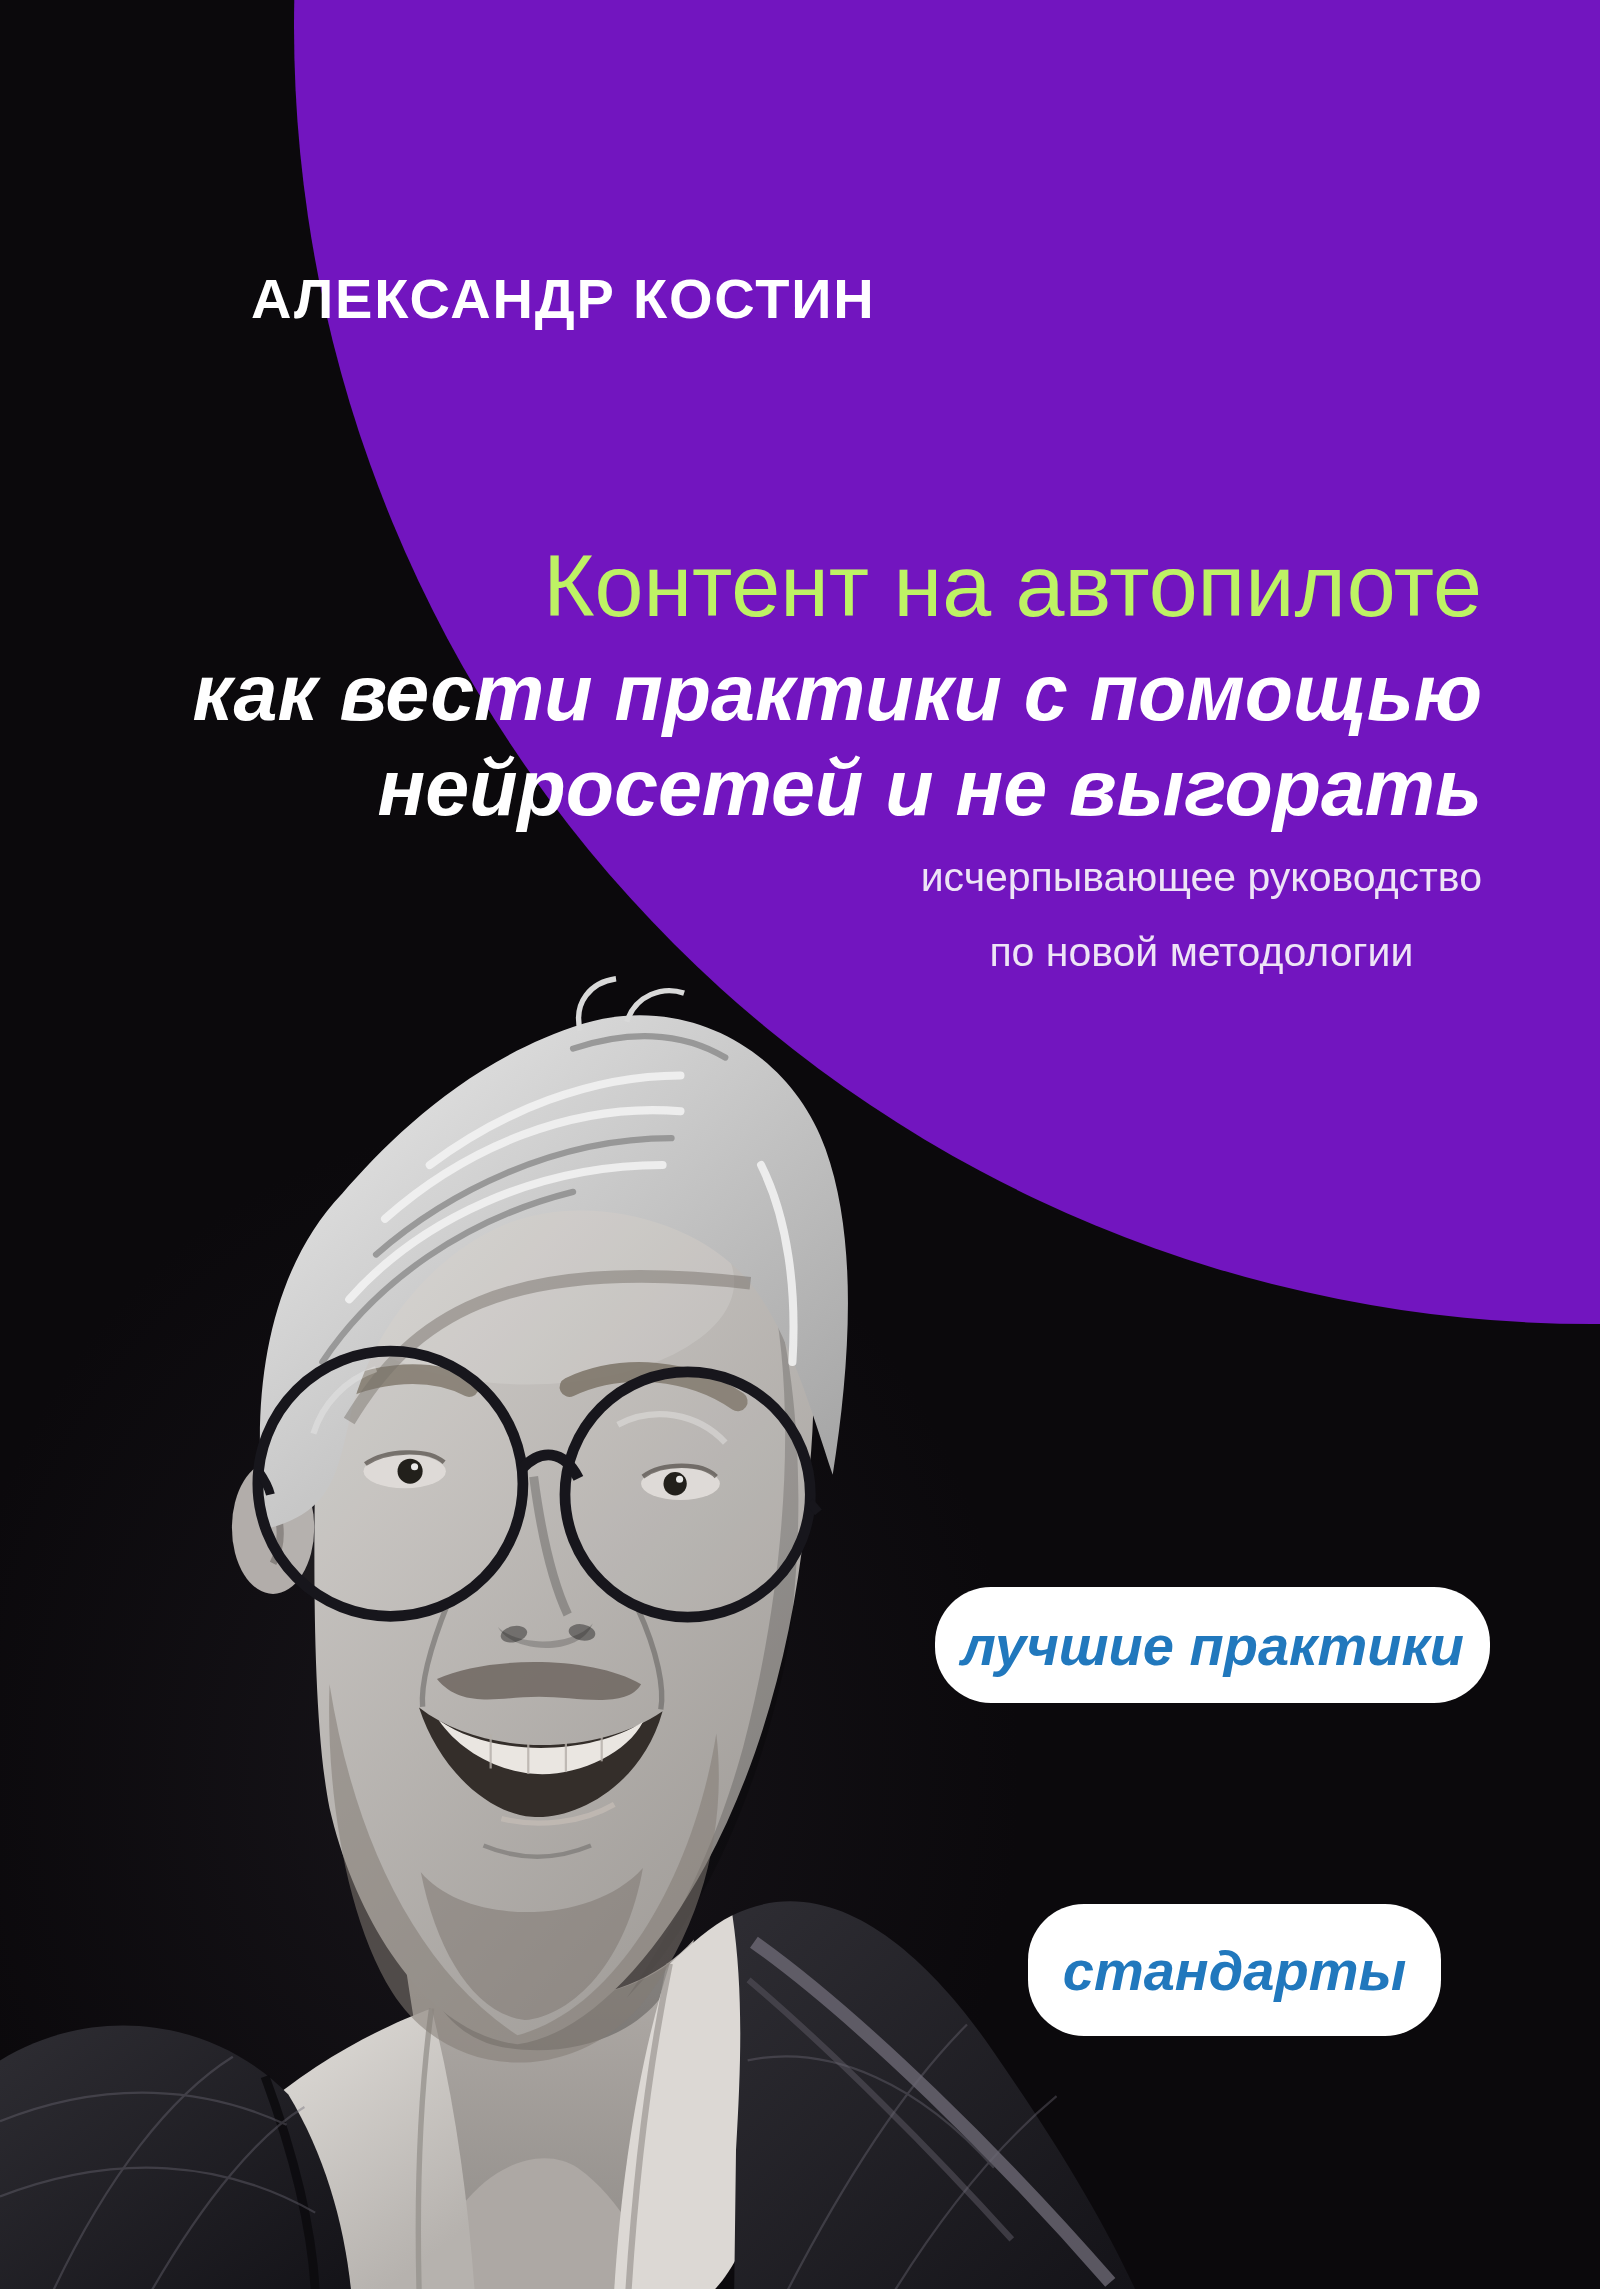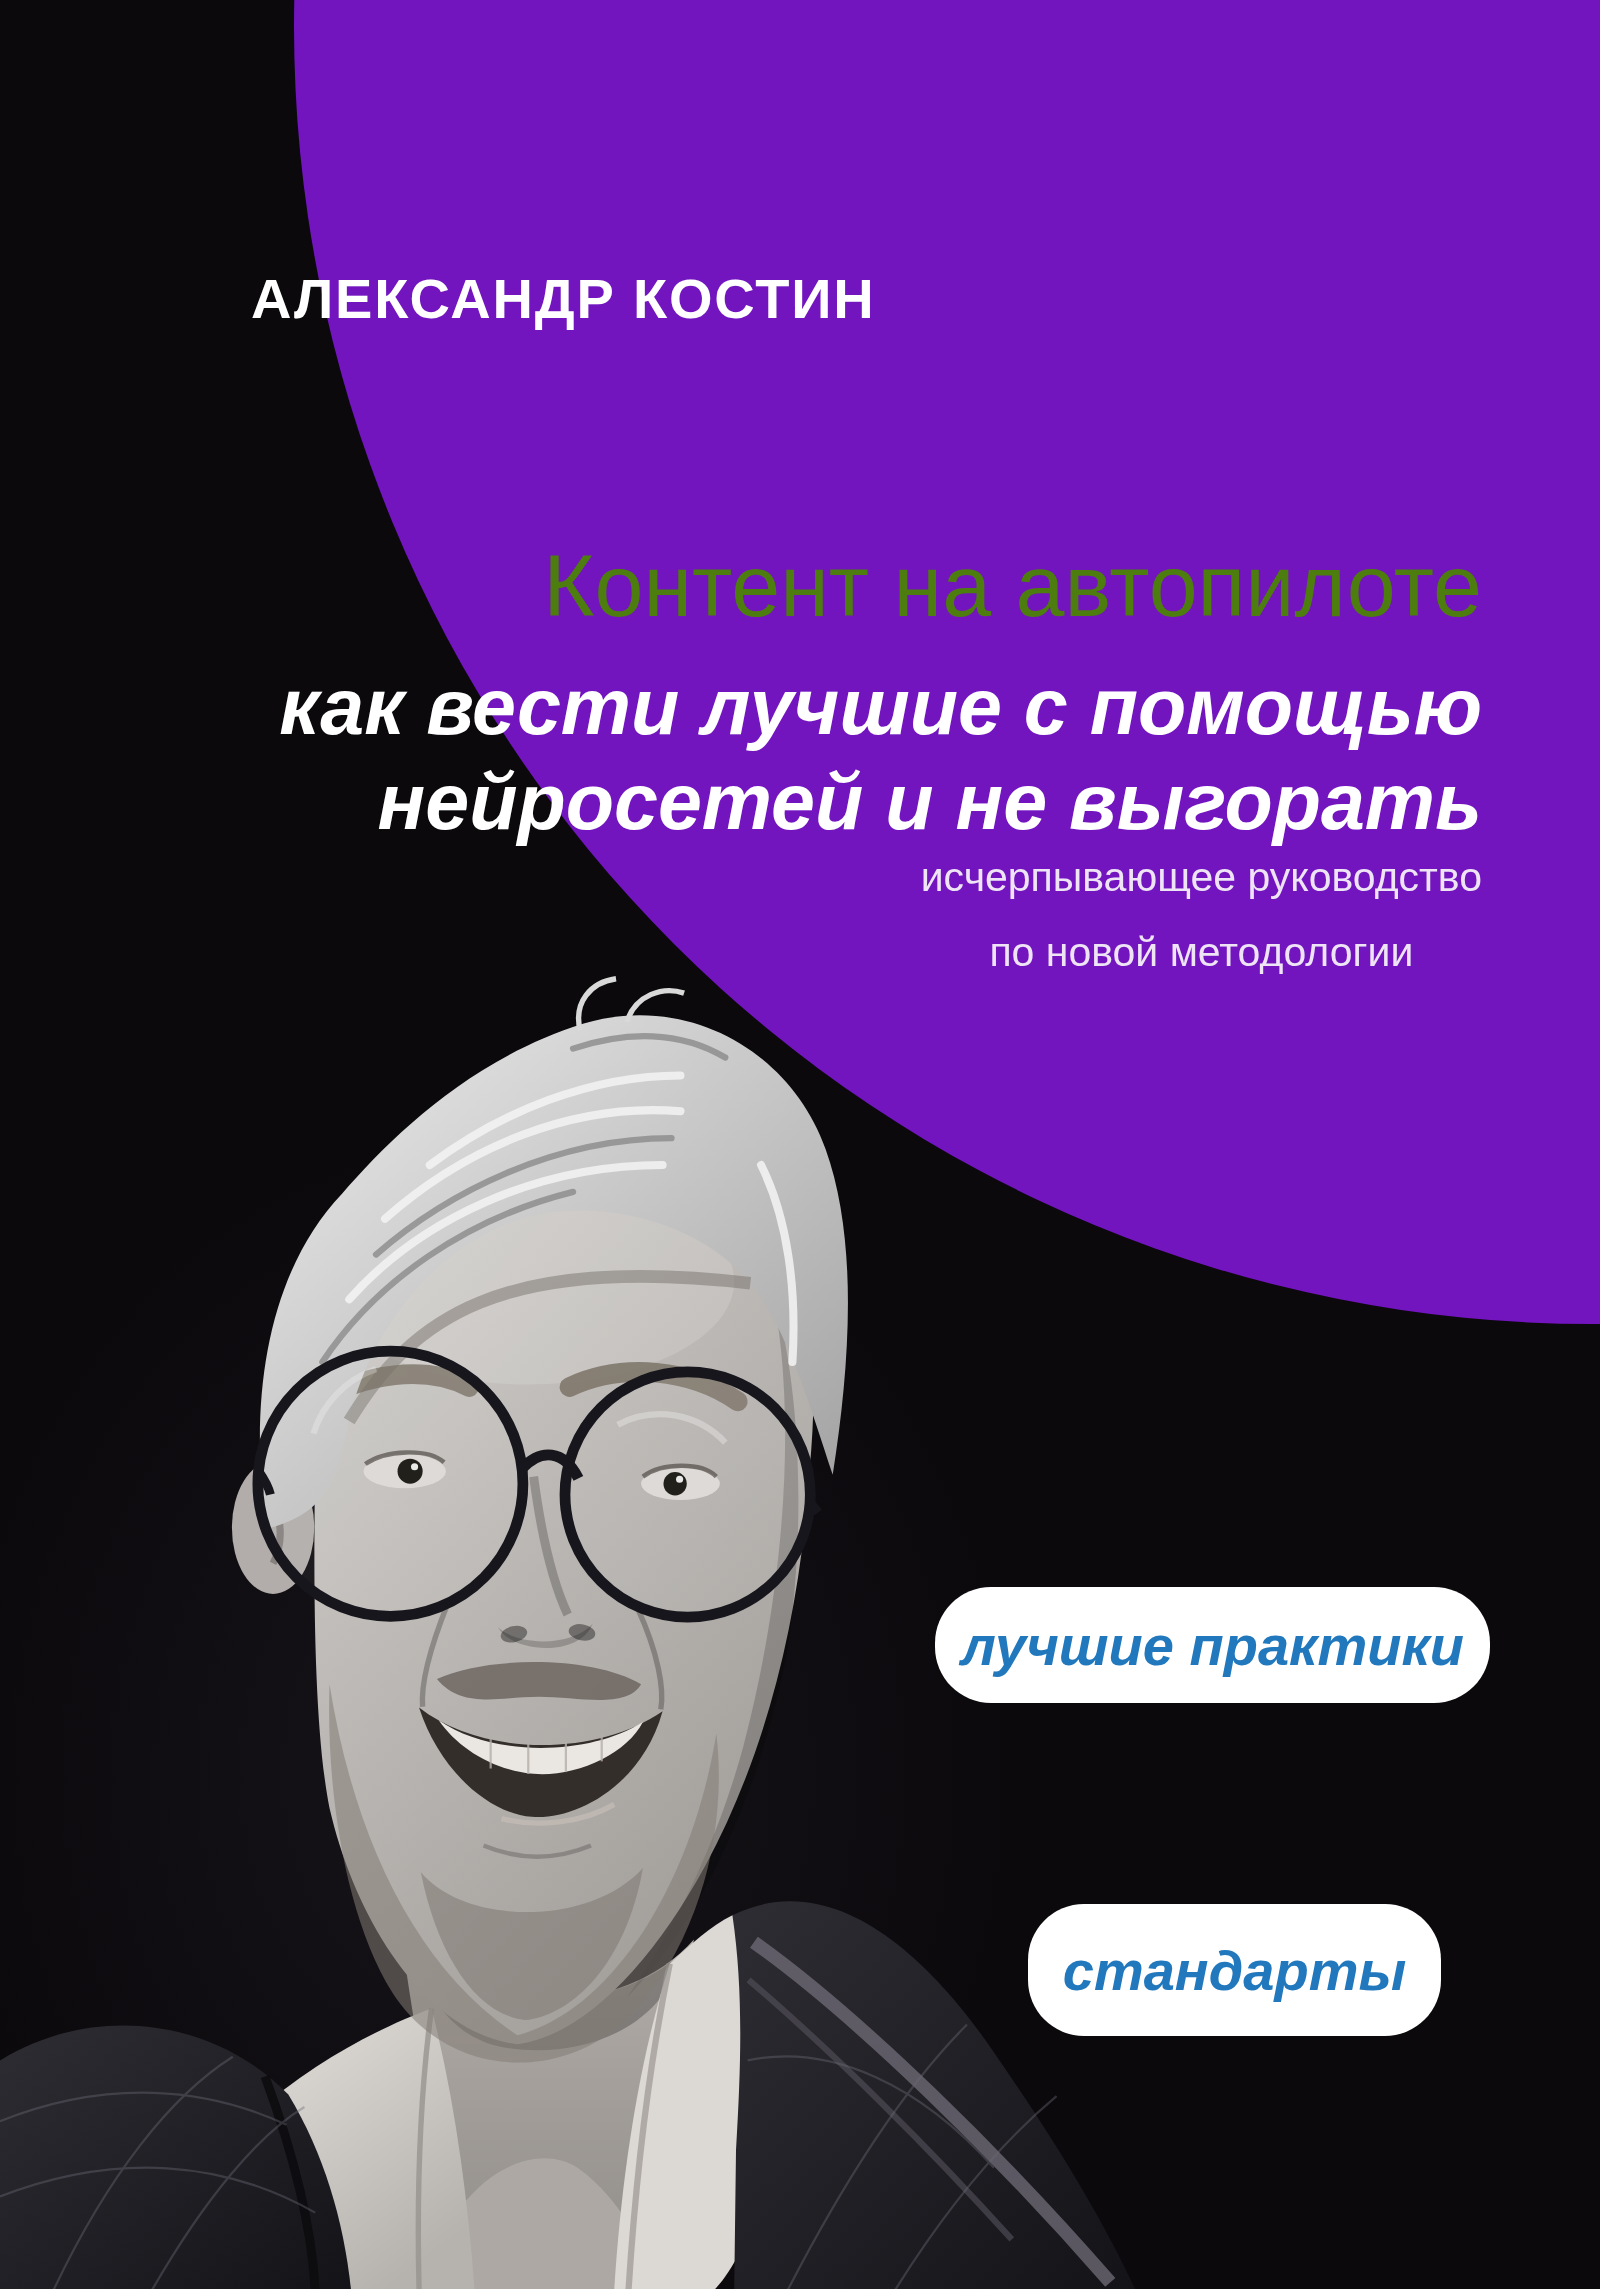--- a/index.html
+++ b/index.html
@@ -28,22 +28,22 @@
     position:absolute;left:251px;top:401px;
     font-size:39px;font-weight:normal;color:#f0eaf4;
     line-height:51px;white-space:nowrap;
   }
   
   .title-block{
     position:absolute;right:118px;top:536px;
     text-align:right;color:#ffffff;white-space:nowrap;
   }
   .title-main{
-    font-size:88px;font-weight:normal;color:#4d7c0f;
-    line-height:100px;margin-bottom:23px;
+    font-size:88px;font-weight:normal;color:#bef264;
+    line-height:100px;margin-bottom:9px;
   }
   .title-bold{
     font-size:79px;font-weight:bold;font-style:italic;
     color:#ffffff;line-height:95px;
   }
   .tagline{
     position:absolute;right:118px;top:840px;
     text-align:center;color:#eee4f6;
     font-size:41px;font-weight:normal;line-height:75px;white-space:nowrap;
   }
@@ -223,21 +223,21 @@
       <path d="M 904,676 L 914,688" stroke="#17161c" stroke-width="10" fill="none"></path>
       <path d="M 690,590 A 100 100 0 0 1 810,610" stroke="#ffffff" stroke-width="7" fill="none" opacity="0.3"></path>
       <path d="M 350,600 A 110 110 0 0 1 420,528" stroke="#ffffff" stroke-width="7" fill="none" opacity="0.25"></path>
     </g>
   </svg>
 
   <div class="author-name">АЛЕКСАНДР КОСТИН</div>
 
   <div class="title-block">
     <div class="title-main">Контент на автопилоте</div>
-    <div class="title-bold">как вести лучшие с помощью</div>
+    <div class="title-bold">как вести практики с помощью</div>
     <div class="title-bold">нейросетей и не выгорать</div>
   </div>
 
   <div class="tagline">
     <div>исчерпывающее руководство</div>
     <div>по новой методологии</div>
   </div>
 
   <div class="pill pill-1">лучшие практики</div>
   <div class="pill pill-3">стандарты</div>

